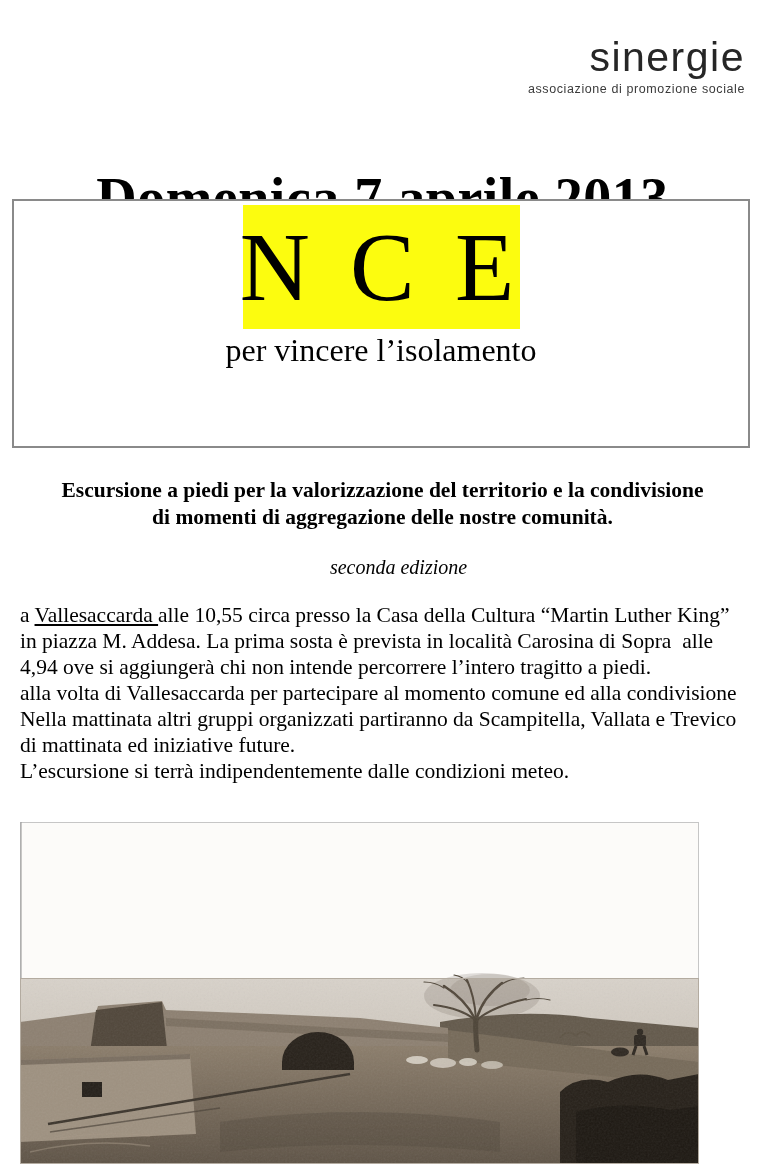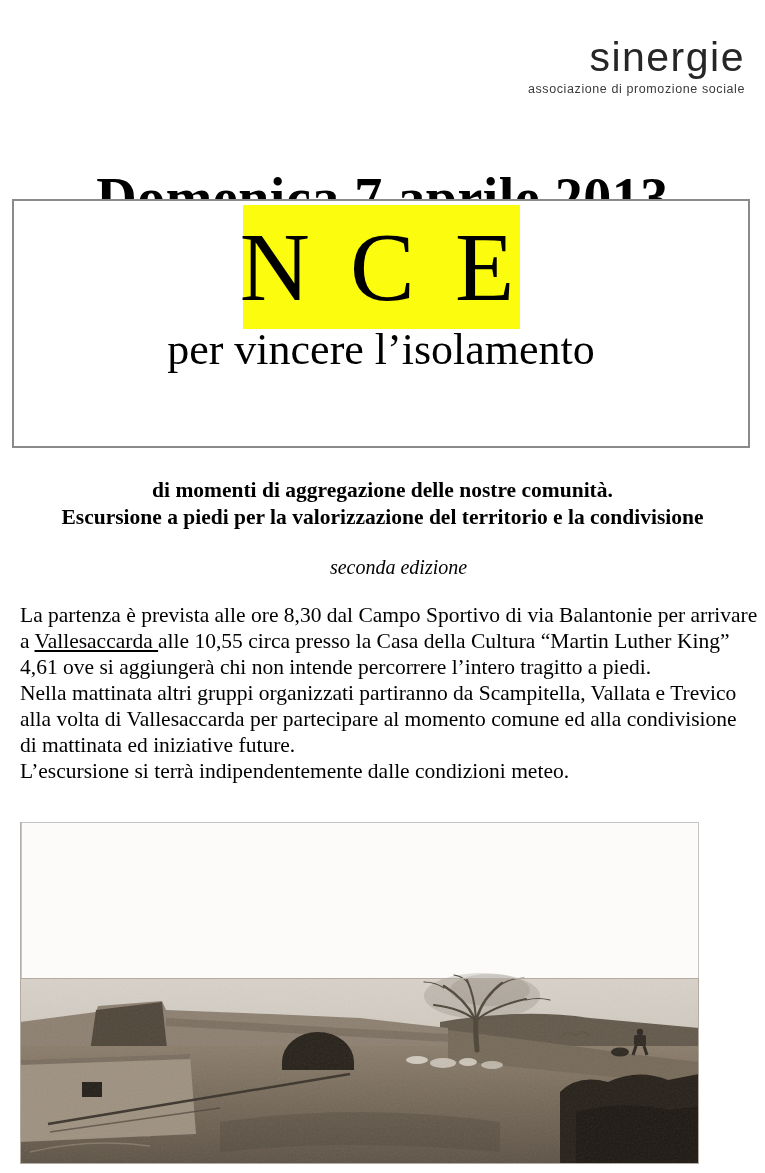--- a/index.html
+++ b/index.html
@@ -18,21 +18,21 @@
   .title { position:absolute; top:118px; left:0; width:100%; text-align:center;
            font-weight:bold; font-size:56px; letter-spacing:0.5px;margin-top:48px; }
 
   
   .banner-box { position:absolute; left:12px; top:199px; width:738px; height:249px;
                 border:2px solid #8a8a8a; text-align:center; background:#fff; }
   .acronym-highlight { margin:4px auto 0 auto; width:277px; height:124px;
                        display:flex; align-items:center; justify-content:center; }
   .acronym { font-size:97px; line-height:1; letter-spacing:8px; white-space:nowrap; }
   .banner-line1 { margin-top:4px; font-size:36px; line-height:40px; white-space:nowrap; }
-  .banner-line2 { font-size:44px; line-height:42px; }
+  .banner-line2 { font-size:32px; line-height:42px; }
 
   
   .intro { position:absolute; top:477px; left:0; width:100%; text-align:center;
            font-weight:bold; font-size:21.5px; line-height:27px; }
   .intro-line { display:block; white-space:nowrap; }
 
   
   .edition { position:absolute; top:556px; left:0; width:100%; text-align:center;
              font-style:italic; font-size:20px;margin-left:16px; }
 
@@ -59,32 +59,32 @@
   <h1 class="title">Domenica 7 aprile 2013</h1>
 
   <section class="banner-box">
     <div class="acronym-highlight" style="background: rgb(252, 252, 15);">
       <span class="acronym">N C E</span>
     </div>
     <div class="banner-line2">per vincere l’isolamento</div>
   </section>
 
   <p class="intro">
+    <span class="intro-line">Escursione a piedi per la valorizzazione del territorio e la condivisione</span>
     <span class="intro-line">di momenti di aggregazione delle nostre comunità.</span>
-    <span class="intro-line">Escursione a piedi per la valorizzazione del territorio e la condivisione</span>
   </p>
 
   <div class="edition">seconda edizione</div>
 
   <div class="body-text">
-    <div class="body-line">La partenza è prevista alle ore 8,30 dal Campo Sportivo di via Balantonie per arrivare</div>
     <div class="body-line"><span>a </span><span class="bold-underline">Vallesaccarda </span><span>alle 10,55 circa presso la Casa della Cultura “Martin Luther King”</span></div>
-    <div class="body-line">4,61 ove si aggiungerà chi non intende percorrere l’intero tragitto a piedi.</div>
+    <div class="body-line">in piazza M. Addesa. La prima sosta è prevista in località Carosina di Sopra&nbsp; alle</div>
+    <div class="body-line">4,94 ove si aggiungerà chi non intende percorrere l’intero tragitto a piedi.</div>
+    <div class="body-line">alla volta di Vallesaccarda per partecipare al momento comune ed alla condivisione</div>
     <div class="body-line">Nella mattinata altri gruppi organizzati partiranno da Scampitella, Vallata e Trevico</div>
-    <div class="body-line">alla volta di Vallesaccarda per partecipare al momento comune ed alla condivisione</div>
     <div class="body-line">di mattinata ed iniziative future.</div>
     <div class="body-line">L’escursione si terrà indipendentemente dalle condizioni meteo.</div>
   </div>
 
   <figure class="photo">
     <svg width="679" height="342" viewBox="0 0 679 342" xmlns="http://www.w3.org/2000/svg">
       <defs>
         <linearGradient id="skyGrad" x1="0" y1="0" x2="0" y2="1">
           <stop offset="0" stop-color="#d8d2ca"></stop>
           <stop offset="1" stop-color="#cdc6bc"></stop>

